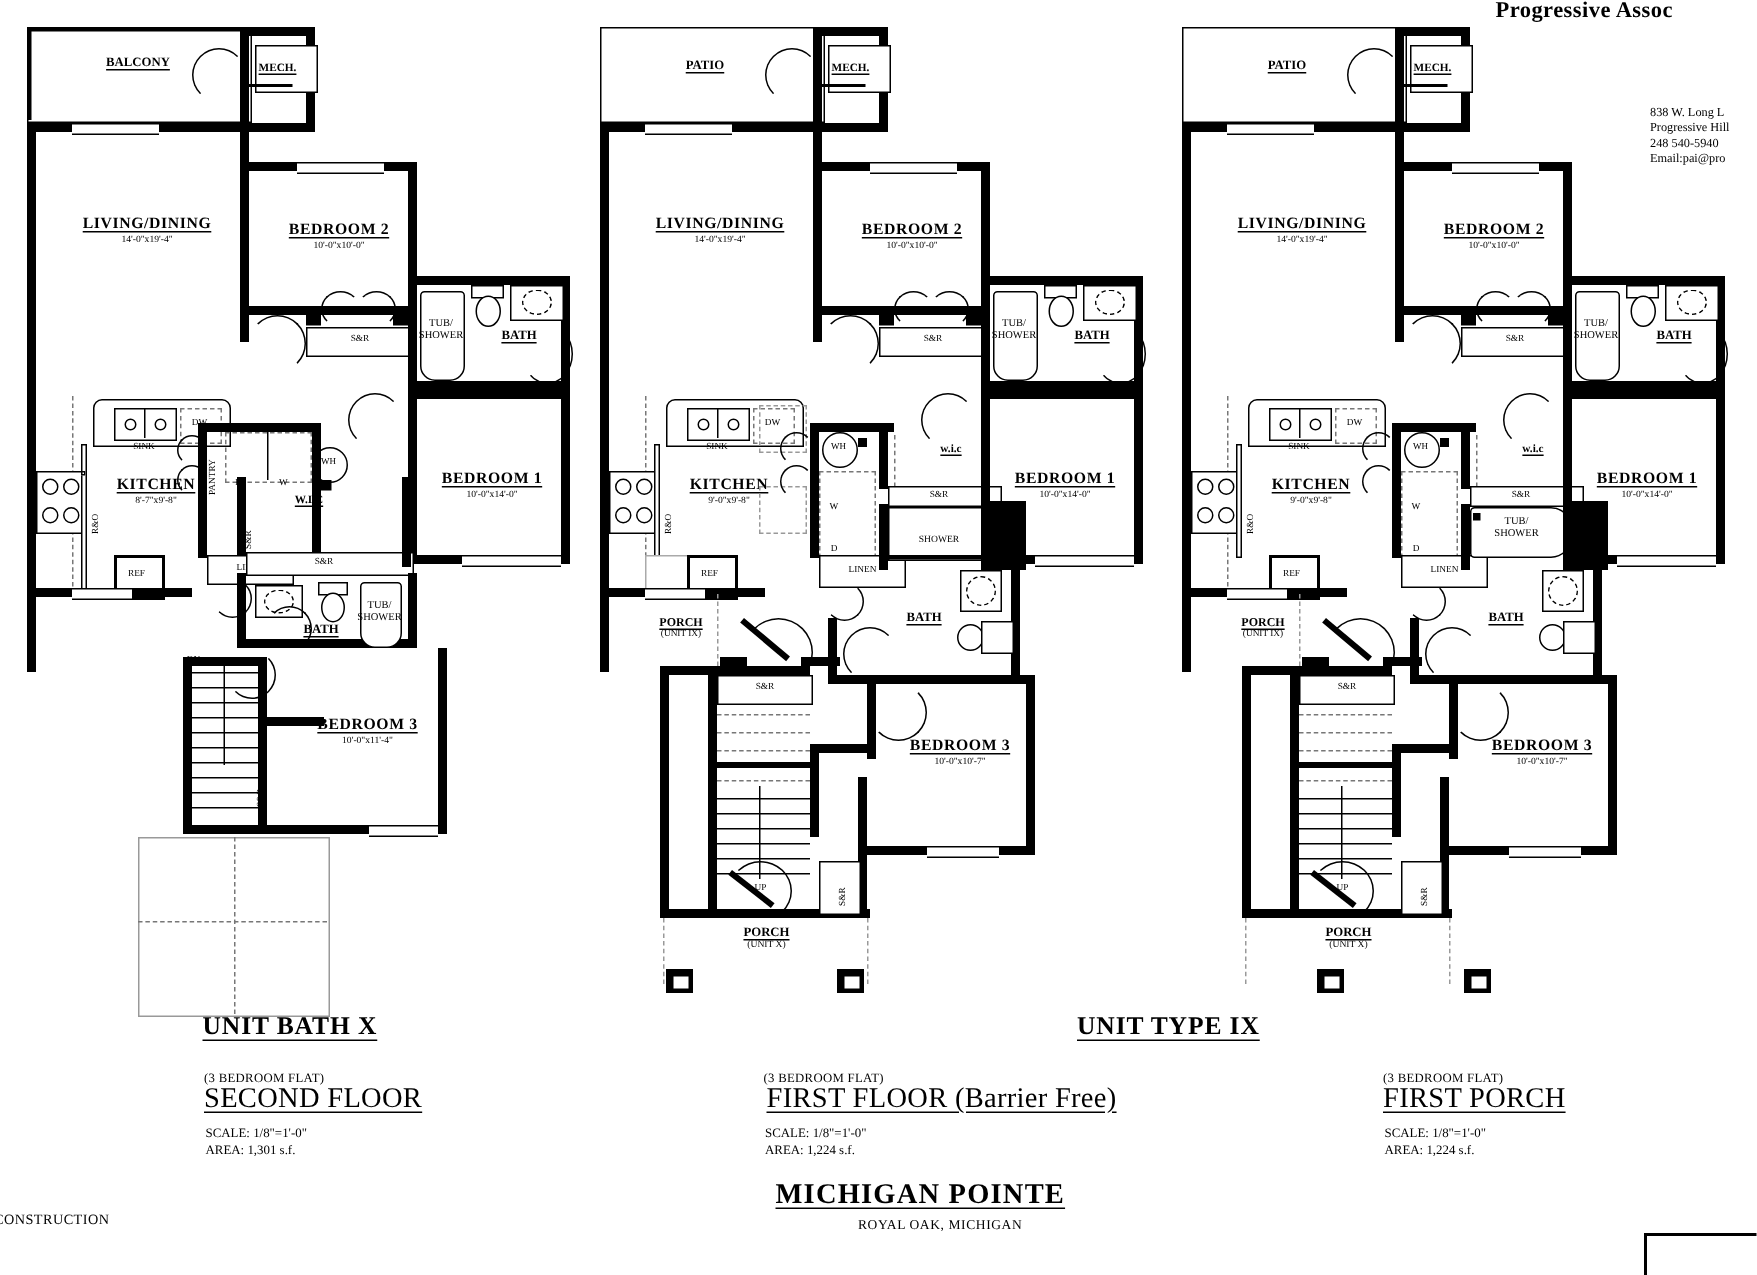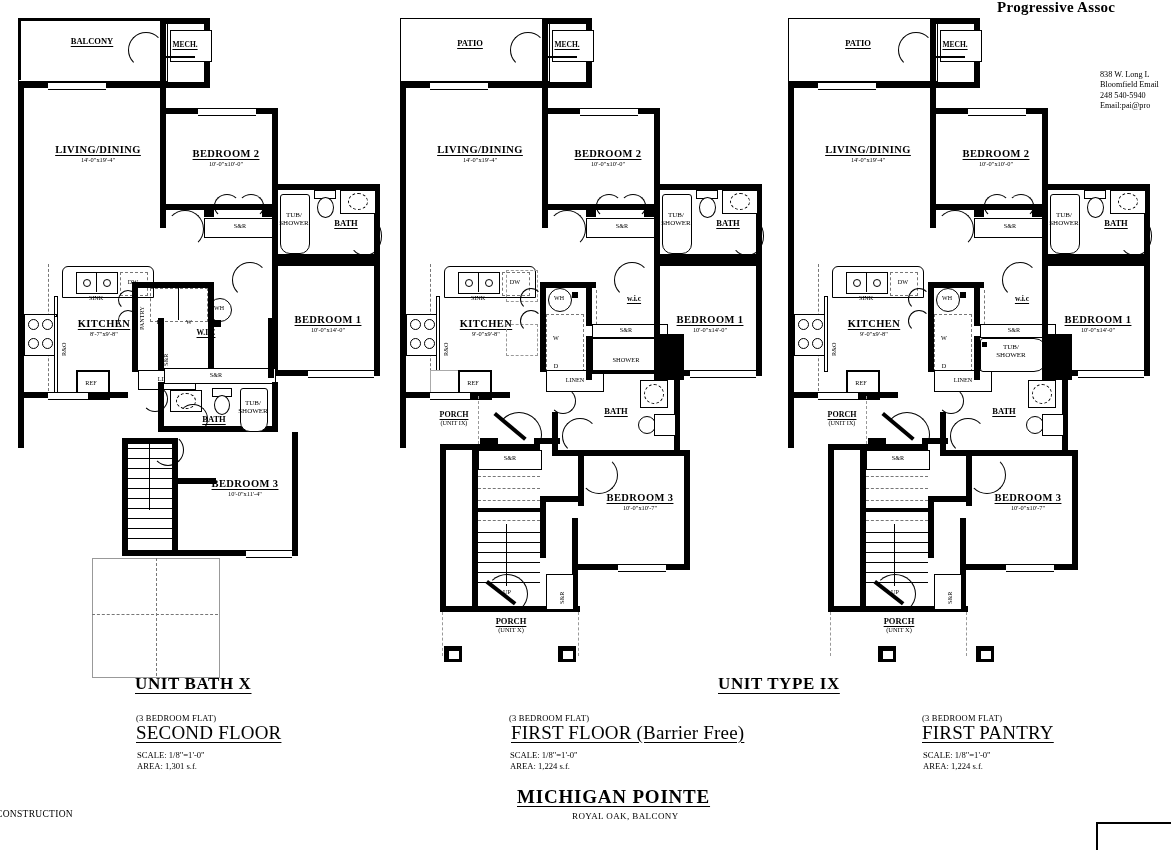--- a/index.html
+++ b/index.html
@@ -64,21 +64,21 @@
   .constr{position:absolute;font-size:9.5px;letter-spacing:.3px;white-space:nowrap;}
   .cornerBox{position:absolute;border-top:2.5px solid #000;border-left:2.5px solid #000;}
 </style>
 </head>
 <body>
 
 <div class="firmName" style="left:997px;top:-1px;">Progressive Assoc</div>
 
 <div class="addr" style="left:1100px;top:70px;">
   <div>838 W. Long L</div>
-  <div>Bloomfield Email</div>
+  <div>Progressive Hill</div>
   <div>248 540-5940</div>
   <div>Email:pai@pro</div>
 </div>
 
 <div class="constr" style="left:-4px;top:809px;">CONSTRUCTION</div>
 
 <div class="cornerBox" style="left:1096px;top:822px;width:80px;height:30px;"></div>
 
 <div class="plan" id="planA" style="left:18px;top:18px;width:372px;height:640px;">
 
@@ -679,18 +679,18 @@
 <div class="blkLine" style="left:137px;top:750px;">SCALE: 1/8"=1'-0"</div>
 <div class="blkLine" style="left:137px;top:761px;">AREA: 1,301 s.f.</div>
 
 <div class="unitTitle" style="left:718px;top:674px;">UNIT TYPE IX</div>
 <div class="blkSub" style="left:509px;top:713px;">(3 BEDROOM FLAT)</div>
 <div class="blkMain" style="left:511px;top:722px;">FIRST FLOOR (Barrier Free)</div>
 <div class="blkLine" style="left:510px;top:750px;">SCALE: 1/8"=1'-0"</div>
 <div class="blkLine" style="left:510px;top:761px;">AREA: 1,224 s.f.</div>
 
 <div class="blkSub" style="left:922px;top:713px;">(3 BEDROOM FLAT)</div>
-<div class="blkMain" style="left:922px;top:722px;">FIRST PANTRY</div>
+<div class="blkMain" style="left:922px;top:722px;">FIRST PORCH</div>
 <div class="blkLine" style="left:923px;top:750px;">SCALE: 1/8"=1'-0"</div>
 <div class="blkLine" style="left:923px;top:761px;">AREA: 1,224 s.f.</div>
 
 <div class="projTitle" style="left:517px;top:786px;">MICHIGAN POINTE</div>
-<div class="projSub" style="left:572px;top:811px;">ROYAL OAK, BALCONY</div>
+<div class="projSub" style="left:572px;top:811px;">ROYAL OAK, MICHIGAN</div>
 
 </body></html>

